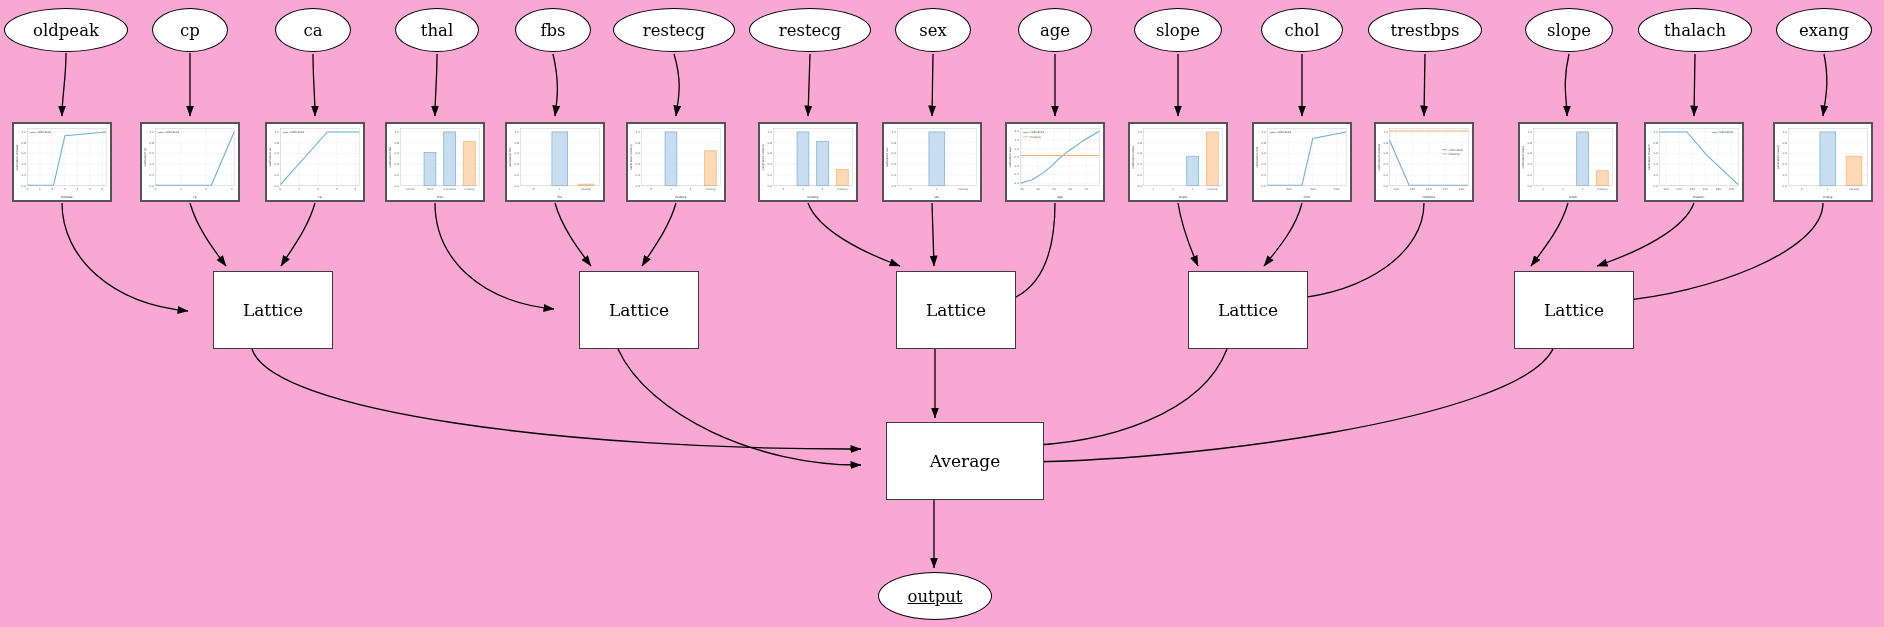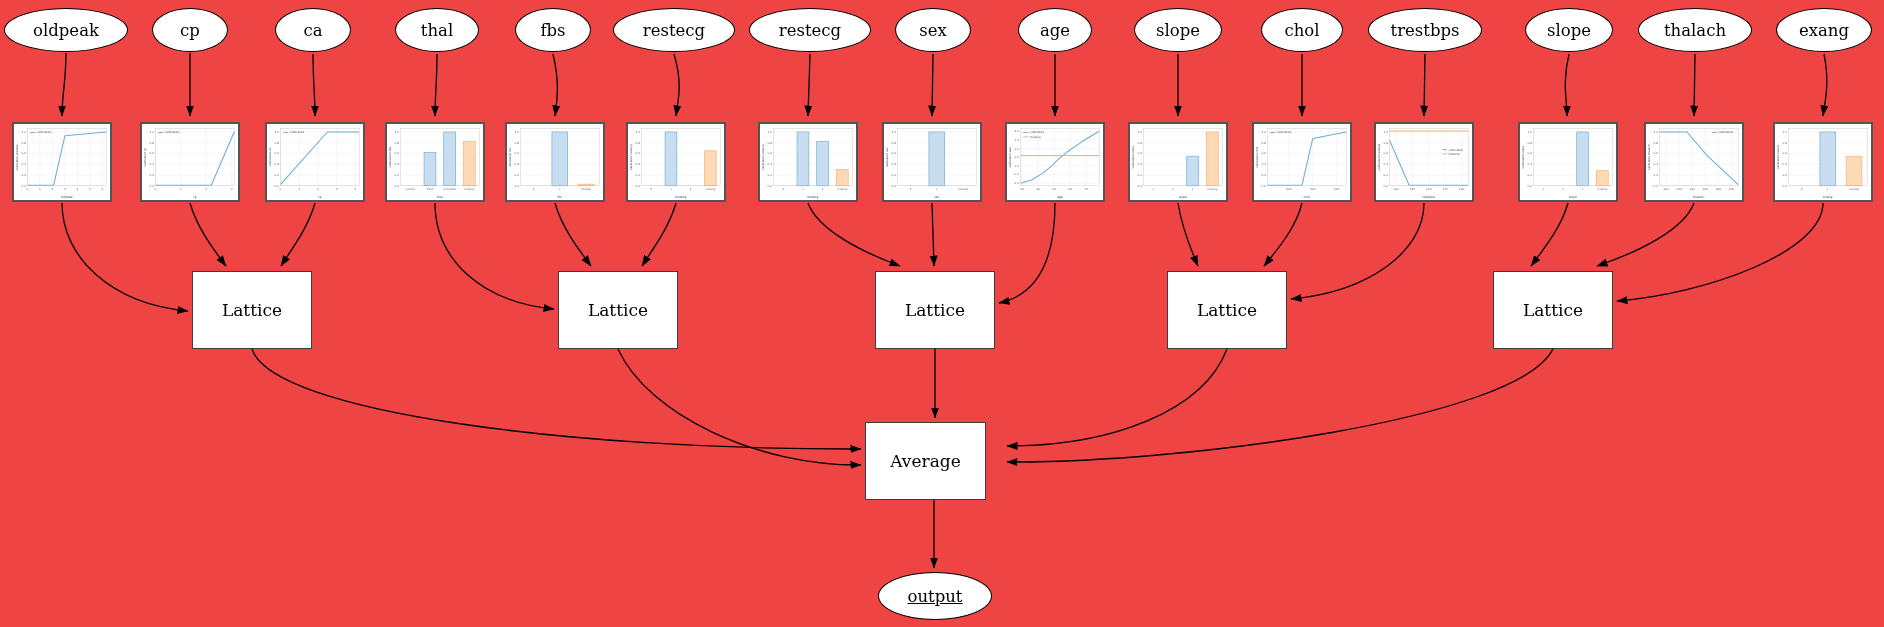--- a/index.html
+++ b/index.html
@@ -1,22 +1,22 @@
 <!DOCTYPE html>
 <html><head>
 <meta charset="utf-8">
 <style>
   html,body{margin:0;padding:0;background:#fff;}
   body{font-family:"DejaVu Serif","Liberation Serif",serif;}
-  .canvas{position:relative;width:1884px;height:627px;background:#ef4444;overflow:hidden;}
+  .canvas{position:relative;width:1884px;height:627px;background:#f9a8d4;overflow:hidden;}
   .edges{position:absolute;left:0;top:0;width:1884px;height:627px;}
   .node-ellipse{position:absolute;border:1.2px solid #000;border-radius:50%;background:#fff;
     display:flex;align-items:center;justify-content:center;font-size:16.5px;color:#000;box-sizing:border-box;}
   .node-box{position:absolute;border:1.5px solid #3c3c3c;background:#fff;
-    display:flex;align-items:center;justify-content:center;font-size:17px;color:#000;box-sizing:border-box;}
+    display:flex;align-items:center;justify-content:center;font-size:17px;color:#000;box-sizing:border-box;margin-left:21px;}
   .chart{position:absolute;width:100px;height:80px;border:2px solid #545454;background:#fff;box-sizing:border-box;}
   .chart svg{display:block;}
   .chart text{font-family:"DejaVu Sans","Liberation Sans",sans-serif;}
 </style>
 </head>
 <body>
 
 <div class="canvas">
 
   <svg class="edges" width="1884" height="627" viewBox="0 0 1884 627">
@@ -568,21 +568,21 @@
   <div class="node-box" style="left:875px;top:271px;width:120px;height:78px;">
       <span>Lattice</span>
     </div>
   <div class="node-box" style="left:1167px;top:271px;width:120px;height:78px;">
       <span>Lattice</span>
     </div>
   <div class="node-box" style="left:1493px;top:271px;width:120px;height:78px;">
       <span>Lattice</span>
     </div>
 
-  <div class="node-box" style="left:865px;top:422px;width:121px;height:78px;">
+  <div class="node-box" style="left:865px;top:422px;width:158px;height:78px;">
       <span>Average</span>
     </div>
 
   <div class="node-ellipse" style="left:878px;top:572px;width:114px;height:48px;text-decoration:underline;">
       <span>output</span>
     </div>
 
 </div>
 
 </body></html>

